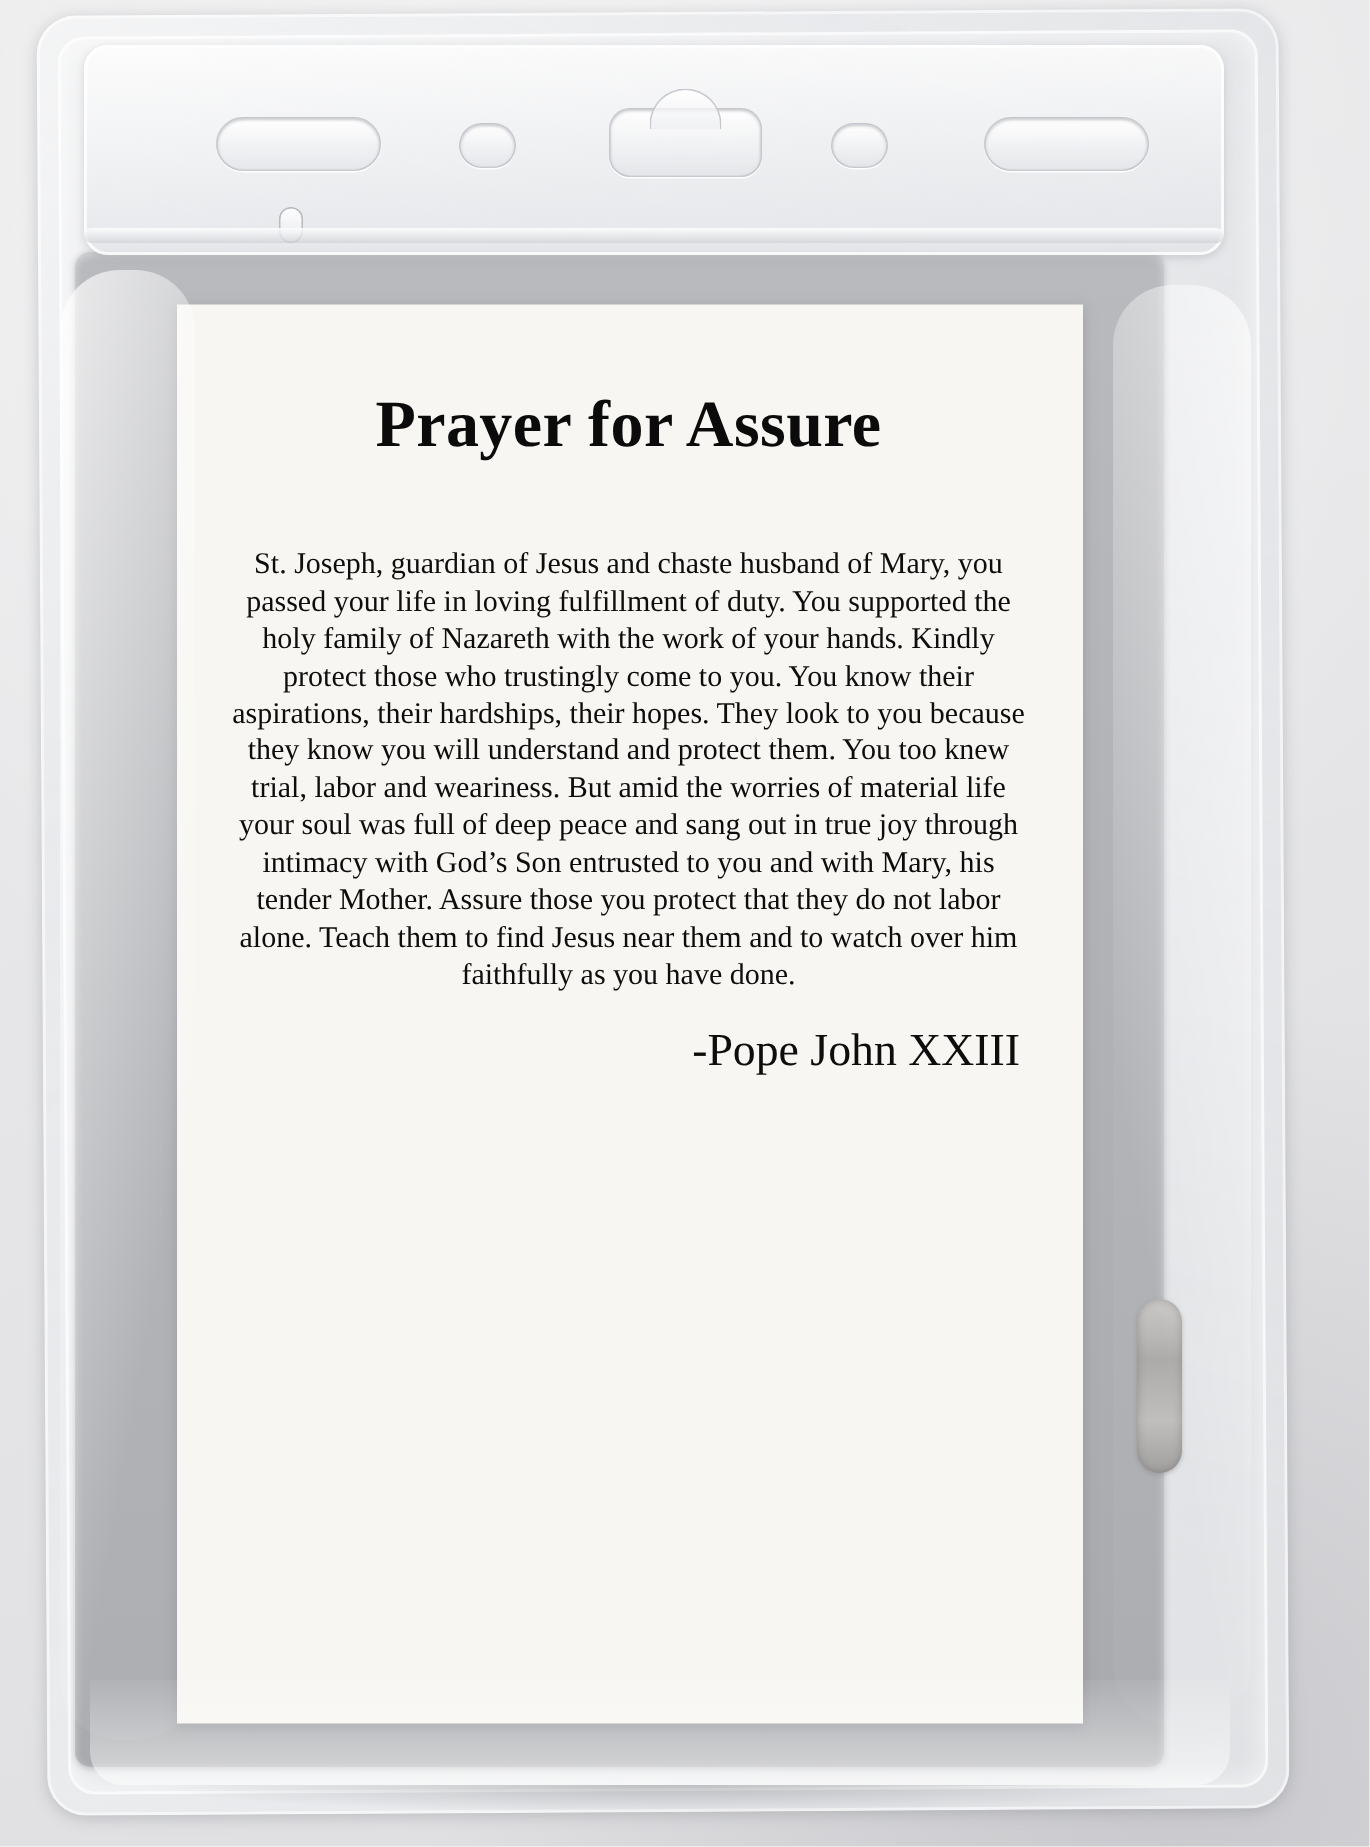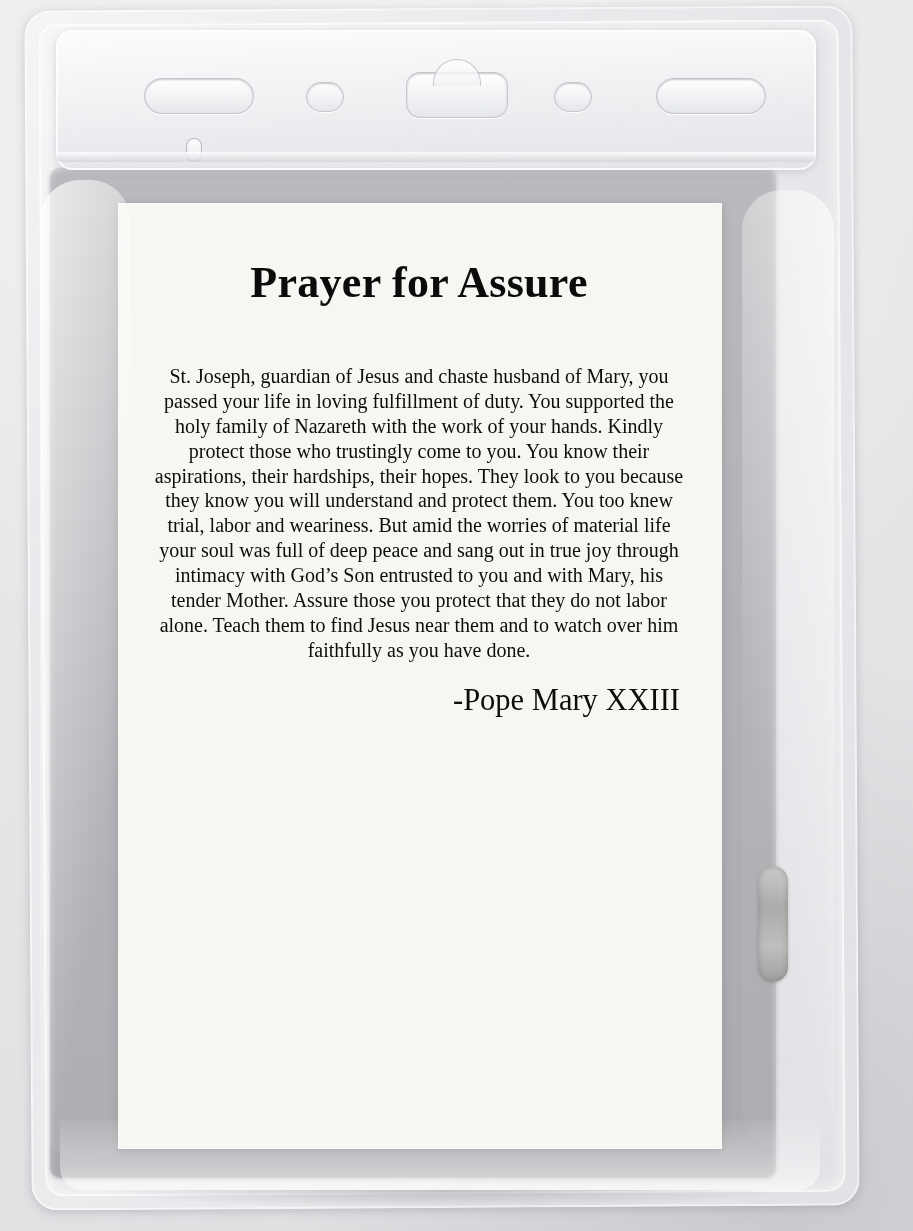--- a/index.html
+++ b/index.html
@@ -224,21 +224,21 @@
   </div>
 
   <div class="pocket"></div>
 
   <div class="coin"></div>
 
   <div class="card">
     <div class="card-inner">
       <h1 class="card-title">Prayer for Assure</h1>
       <p class="card-body">St. Joseph, guardian of Jesus and chaste husband of Mary, you passed your life in loving fulfillment of duty. You supported the holy family of Nazareth with the work of your hands. Kindly protect those who trustingly come to you. You know their aspirations, their hardships, their hopes. They look to you because they know you will understand and protect them. You too knew trial, labor and weariness. But amid the worries of material life your soul was full of deep peace and sang out in true joy through intimacy with God’s Son entrusted to you and with Mary, his tender Mother. Assure those you protect that they do not labor alone. Teach them to find Jesus near them and to watch over him faithfully as you have done.</p>
-      <div class="card-attrib">-Pope Mary XXIII</div>
+      <div class="card-attrib">-Pope John XXIII</div>
     </div>
   </div>
 
   <div class="hanger">
     <div class="slot slot-wide"></div>
     <div class="slot slot-small1"></div>
     <div class="slot slot-center"></div>
     <div class="slot slot-small2"></div>
     <div class="slot slot-wide2"></div>
     <div class="hanger-hole"></div>

